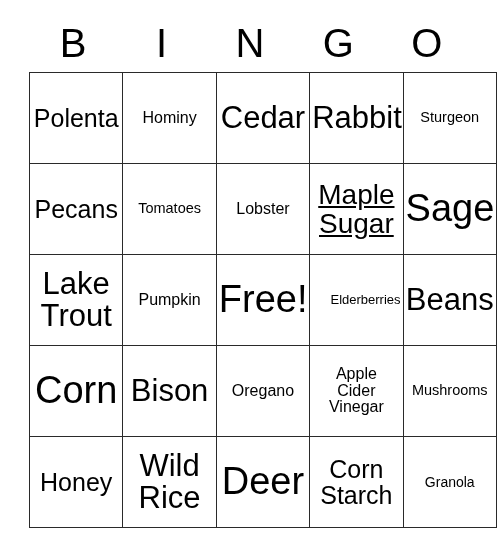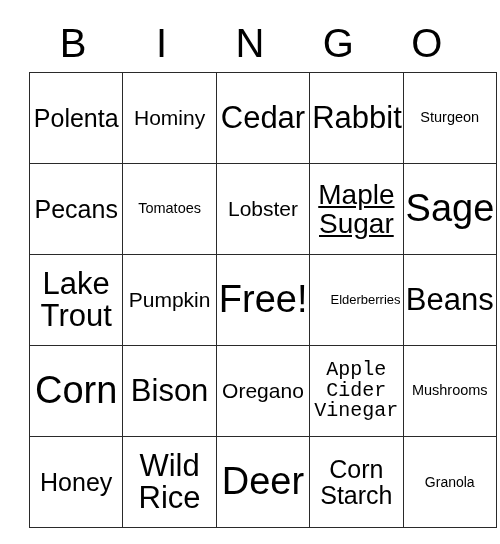--- a/index.html
+++ b/index.html
@@ -63,22 +63,22 @@
     width: 100%;
     line-height: 1.04;
     word-break: normal;
     white-space: pre-line;
   }
 
   
   .fs-xs  { font-size: 13px; text-align: right; }
   .fs-s   { font-size: 14.5px; }
   .fs-sm  { font-size: 14px; }
-  .fs-m   { font-size: 21px; }
-  .fs-ml  { font-size: 20px; font-family: Liberation Mono, monospace; }
+  .fs-m   { font-size: 16px; }
+  .fs-ml  { font-size: 16px; }
   .fs-l   { font-size: 25px; }
   .fs-xl  { font-size: 28px; text-decoration: underline; }
   .fs-xxl { font-size: 31px; }
   .fs-3xl { font-size: 38px; }
 </style>
 </head>
 <body>
 
 <div class="card">
 

